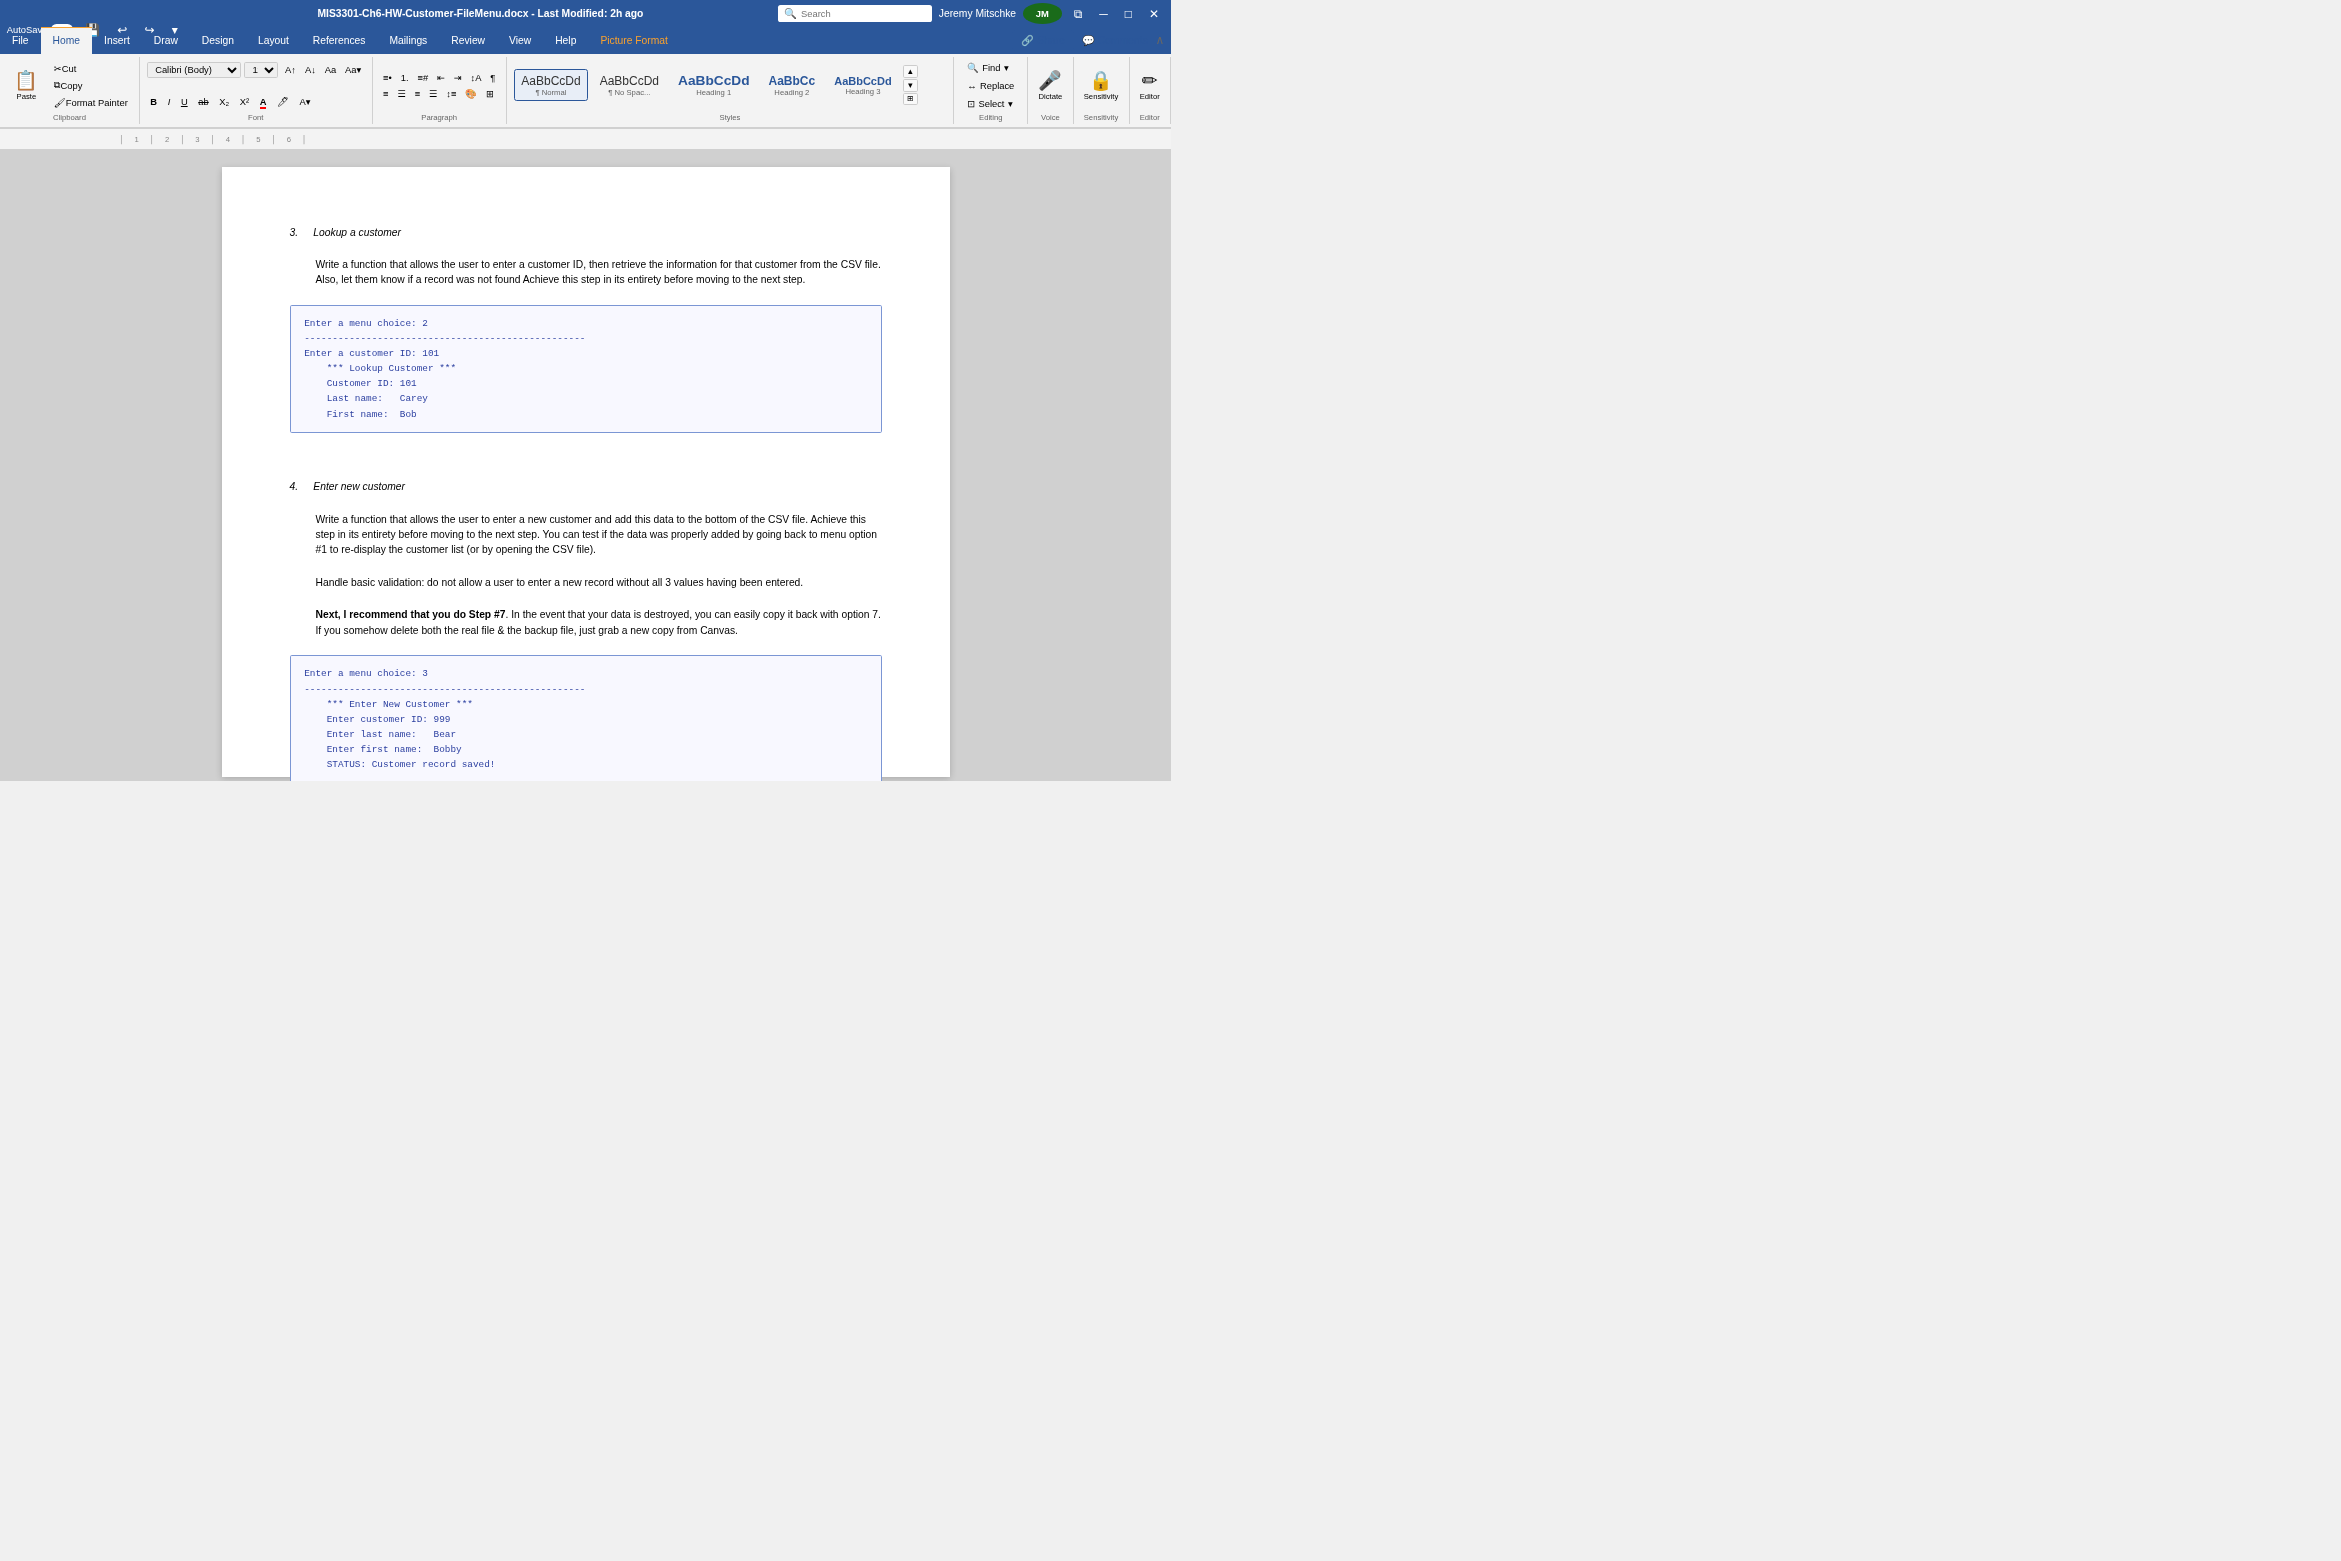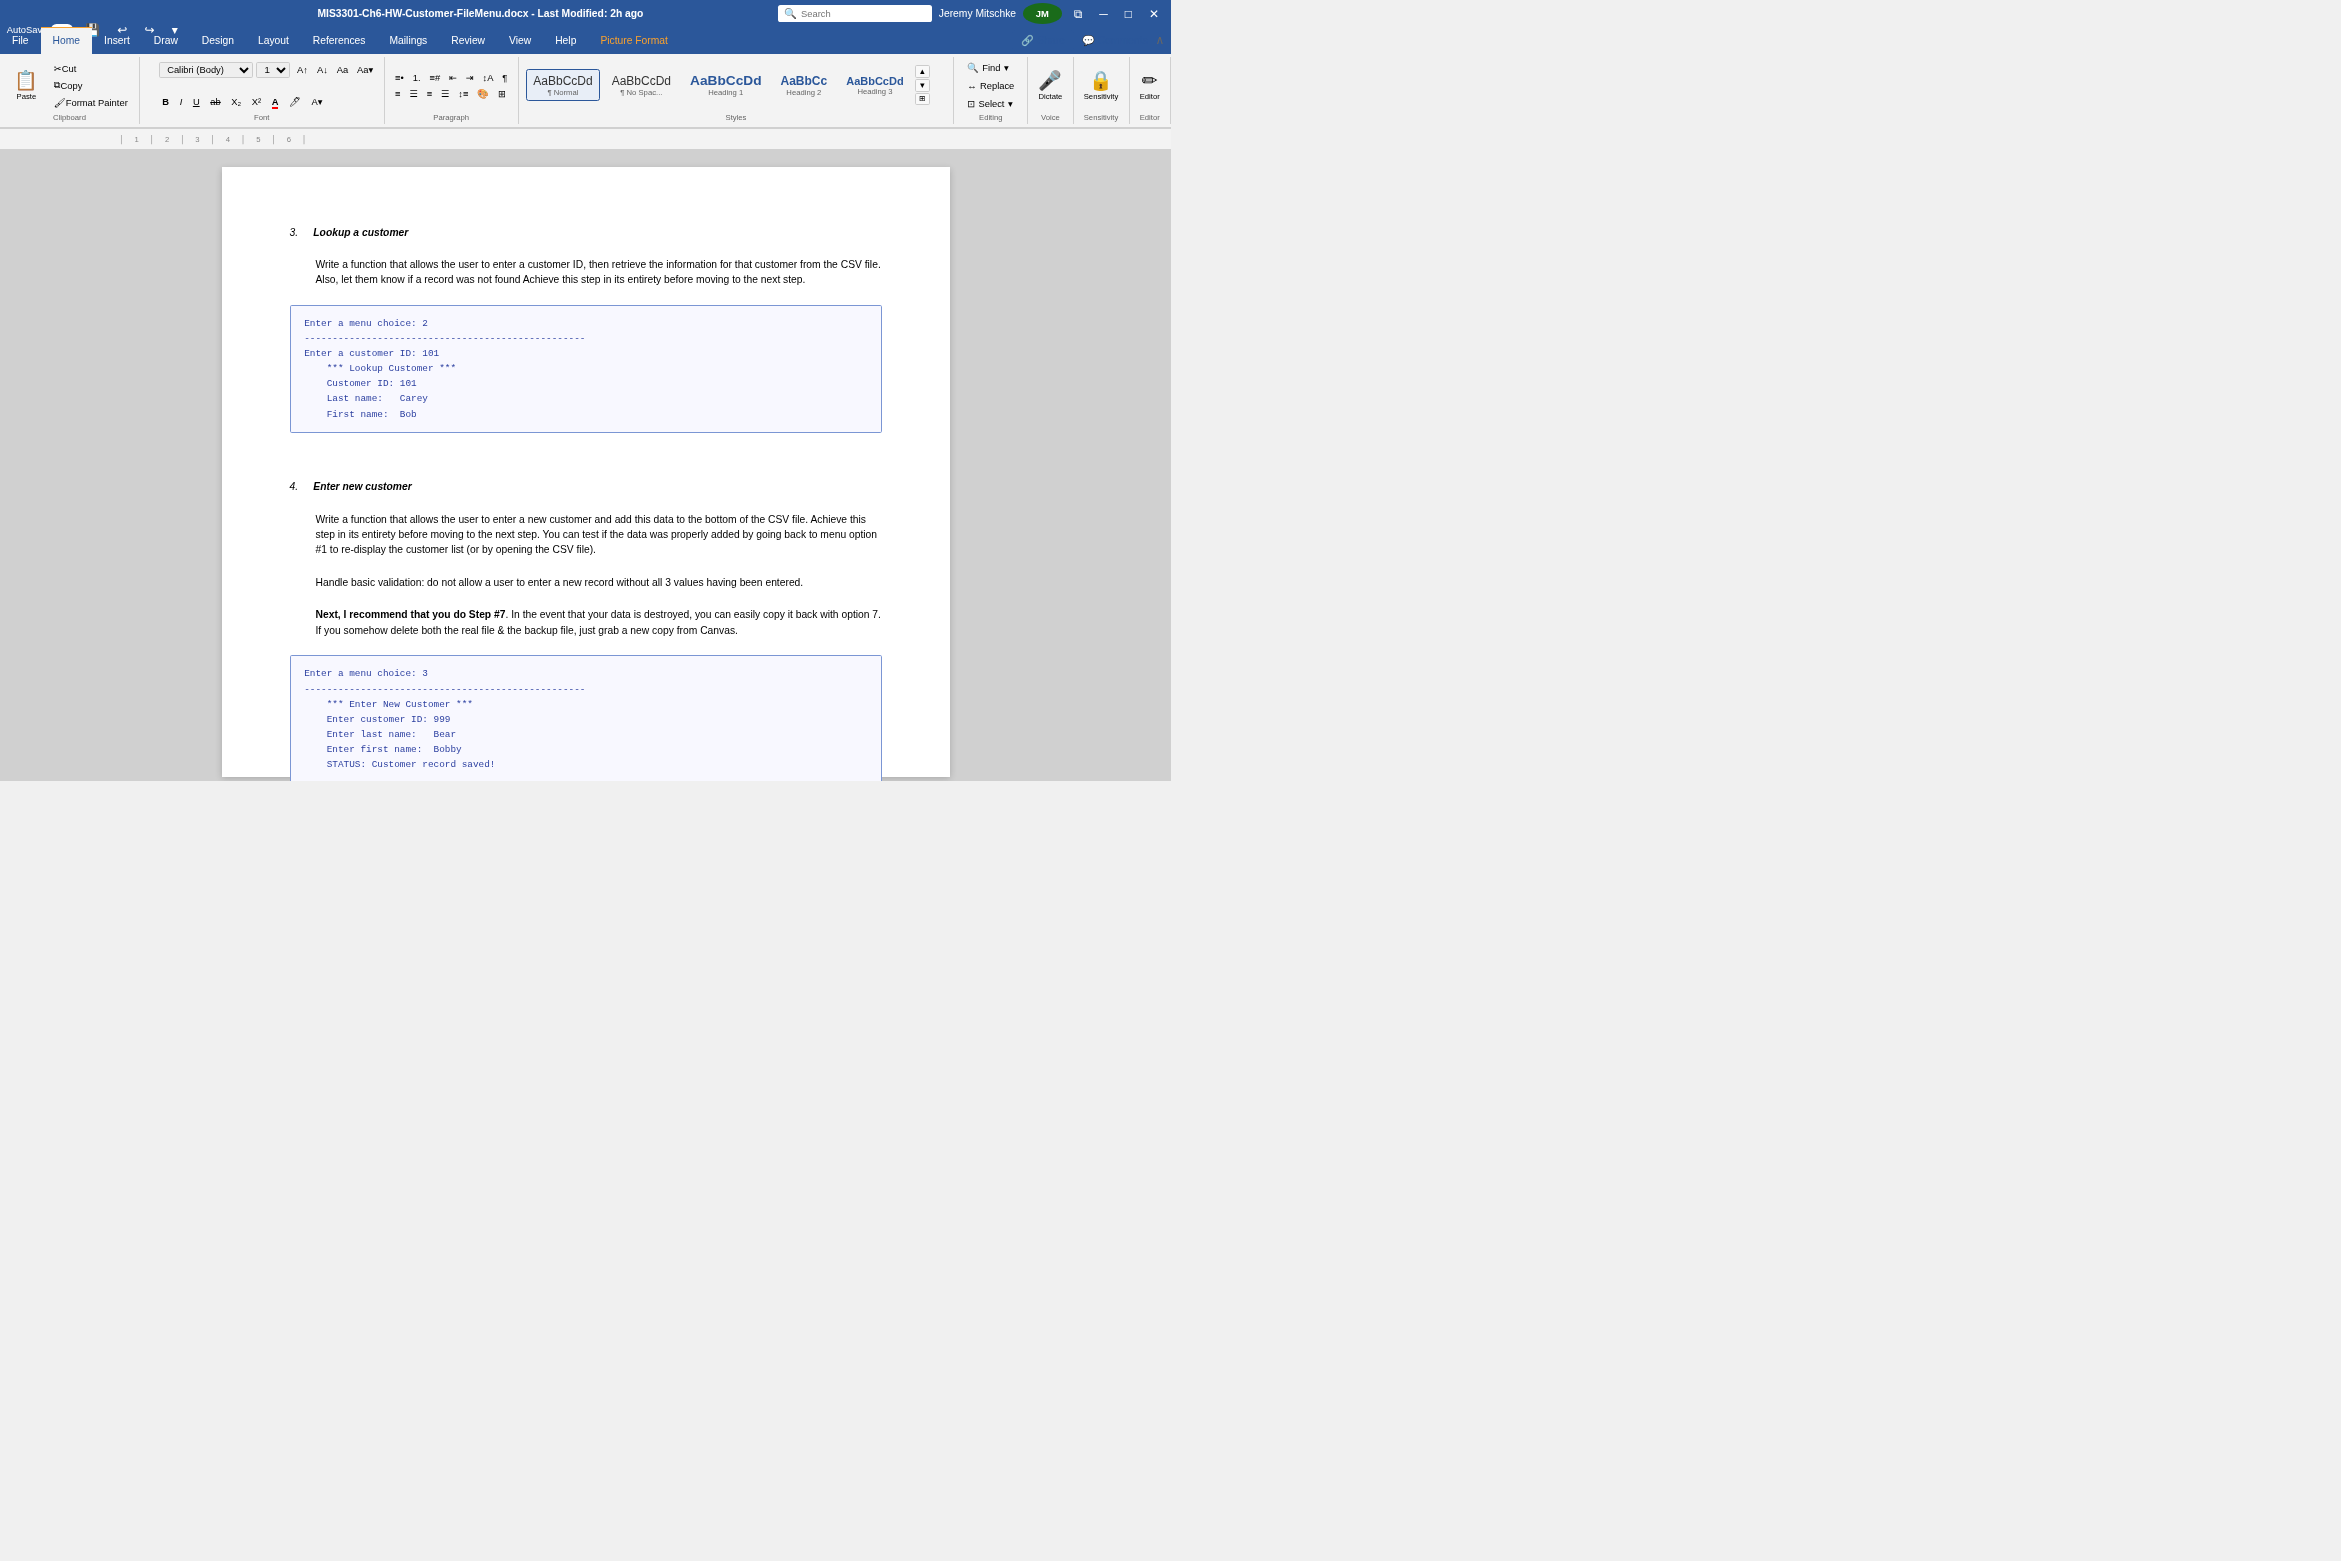--- a/index.html
+++ b/index.html
@@ -34,21 +34,21 @@
     .ribbon-group-content { display: flex; align-items: center; gap: 3.4px; flex: 1; }
 
     
     .paste-btn { display: flex; flex-direction: column; align-items: center; padding: 3.4px 6.8px; cursor: pointer; border: 0.9px solid transparent; border-radius: 2.6px; }
     .paste-icon { font-size: 19px; color: #2b579a; }
     .paste-label { font-size: 7.7px; }
     .clipboard-small { display: flex; flex-direction: column; gap: 1.7px; }
     .small-btn { display: flex; align-items: center; padding: 0.9px 3.4px; cursor: pointer; font-size: 9.4px; border: 0.9px solid transparent; border-radius: 1.7px; }
 
     
-    .font-controls { display: flex; flex-direction: column; gap: 16px; margin-left: 12px; }
+    .font-controls { display: flex; flex-direction: column; gap: 16px; }
     .font-row1 { display: flex; align-items: center; gap: 3.4px; }
     .font-row2 { display: flex; align-items: center; gap: 3.4px; }
     .font-select { font-size: 9.4px; padding: 0.9px 3.4px; border: 0.9px solid #ccc; border-radius: 1.7px; width: 94px; }
     .font-size-select { font-size: 9.4px; padding: 0.9px 3.4px; border: 0.9px solid #ccc; border-radius: 1.7px; width: 34px; }
     .font-size-btns { display: flex; gap: 1.7px; }
     .icon-btn { border: 0.9px solid transparent; border-radius: 1.7px; padding: 0.9px 2.6px; cursor: pointer; font-size: 9.4px; background: none; }
     .bold-btn { font-weight: bold; }
     .italic-btn { font-style: italic; }
     .underline-btn { text-decoration: underline; }
     .color-a { border-bottom: 2.6px solid red; font-weight: bold; }
@@ -82,21 +82,21 @@
     .comments-btn { color: #2b579a; font-size: 10.3px; cursor: pointer; border: 0.9px solid transparent; background: none; }
     .collapse-btn { font-size: 12px; cursor: pointer; color: #666; background: none; border: none; }
 
     
     #doc-area { background: #d0d0d0; height: calc(781px - 27px - 62px - 24px - 24px); overflow-y: auto; display: flex; justify-content: center; padding: 17px 0; }
     #doc-page { background: white; width: 728px; min-height: 599px; padding: 51px 68px; box-shadow: 0 1.7px 6.8px rgba(0,0,0,0.2); font-size: 10.3px; line-height: 1.5; color: #000; }
 
     
     .numbered-item { display: flex; gap: 6.8px; margin: 6.8px 0; }
     .num-label { font-style: italic; min-width: 17px; }
-    .num-content { flex: 1; font-style: italic; font-weight: bold; }
+    .num-content { flex: 1; font-style: italic; }
     .bullet-list { margin: 5.1px 0 5.1px 26px; }
     .bullet-item { margin: 17px 0; display: flex; gap: 5.1px; justify-content: center; }
     .bullet-text { flex: 1; }
 
     
     .code-box { border: 0.9px solid #7b96d4; background: #f8f8ff; margin: 8.6px 0; padding: 10.3px 13.7px; font-family: 'Courier New', monospace; font-size: 9.4px; color: #2b3fa0; line-height: 1.6; border-radius: 1.7px; }
     .code-line { white-space: pre; }
 
     
     #status-bar { background: #2b579a; color: white; height: 24px; display: flex; align-items: center; padding: 0 10.3px; font-size: 9.4px; gap: 13.7px; }

